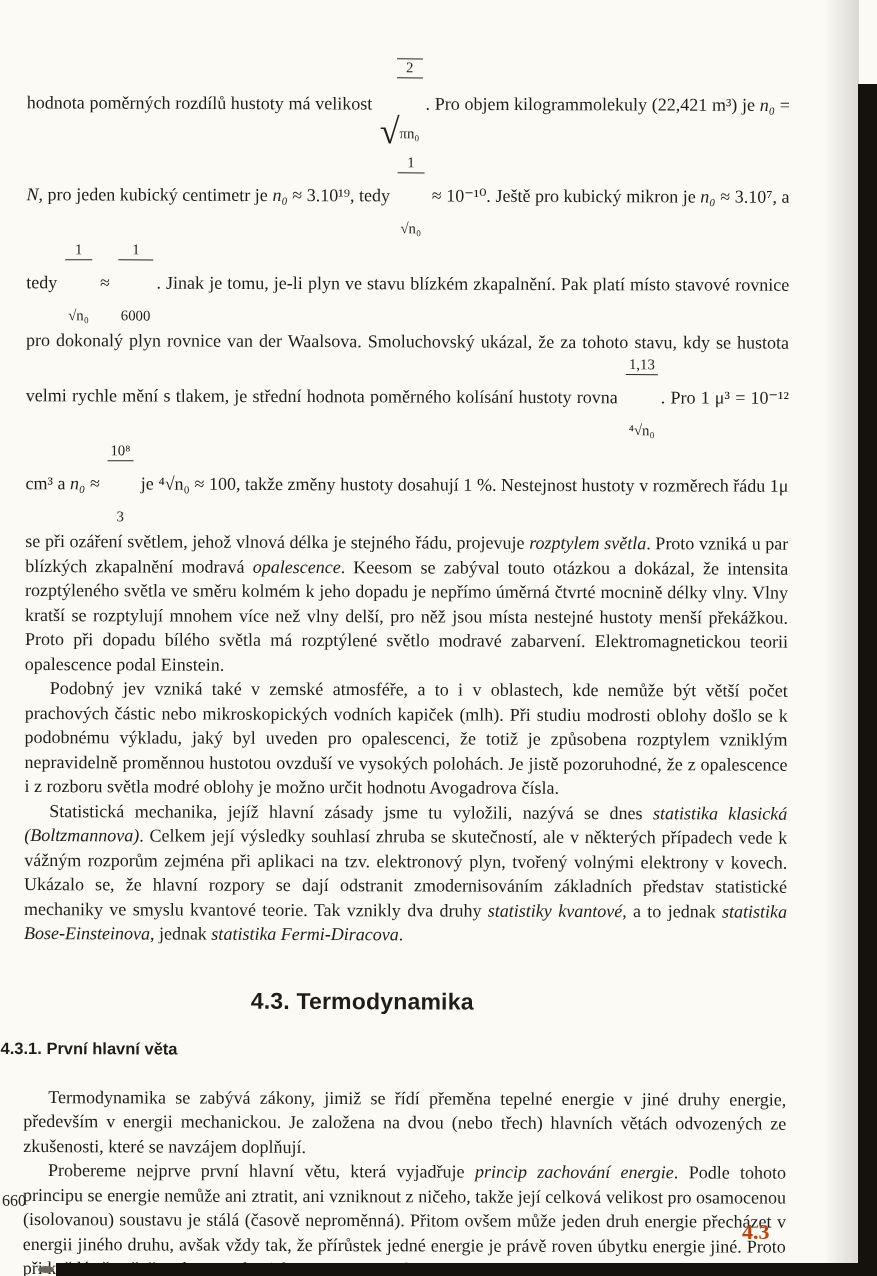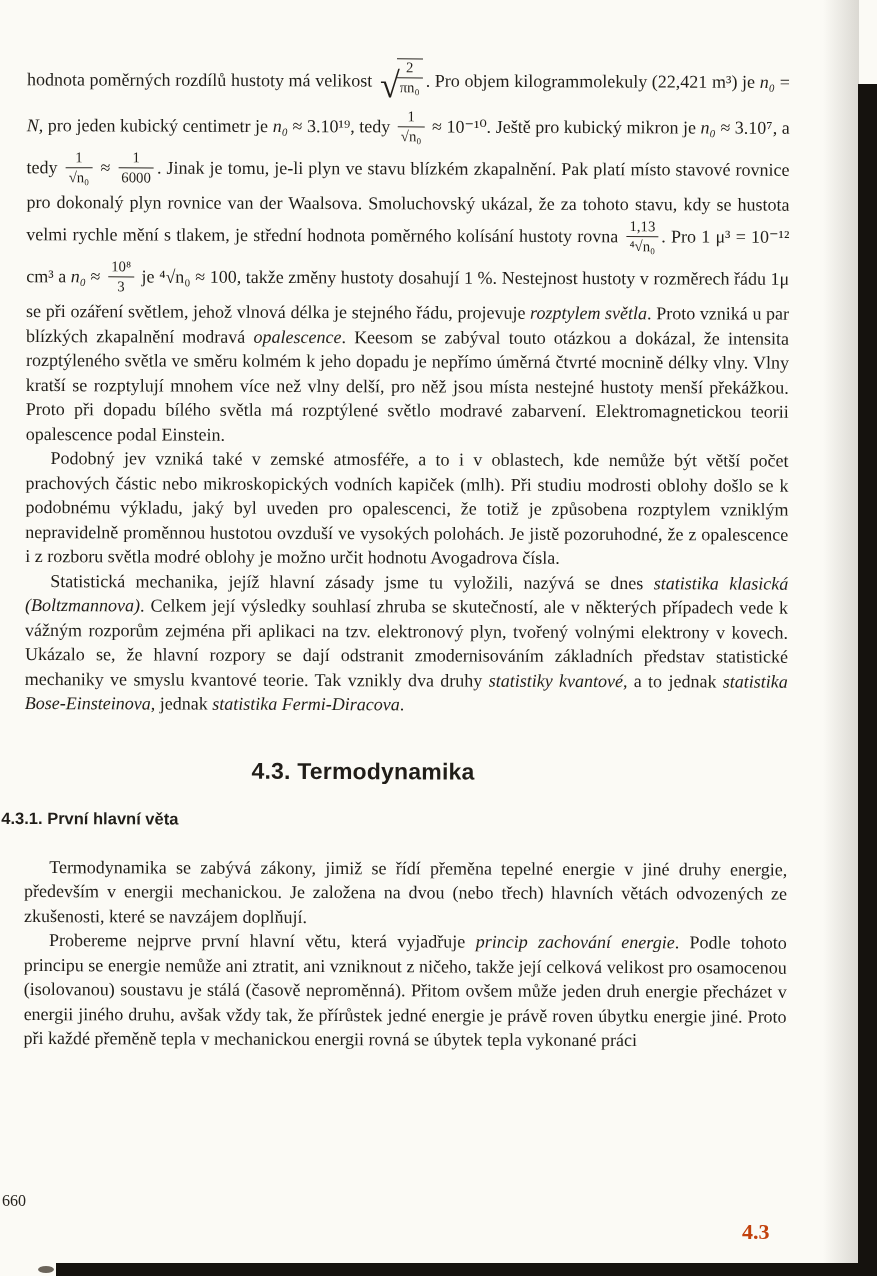--- a/index.html
+++ b/index.html
@@ -18,21 +18,21 @@
     transform: rotate(0.2deg); transform-origin: top left;
   }
   p.para { margin: 0; }
   p.para.indent { text-indent: 25px; }
   .it { font-style: italic; }
 
   
   .mfrac { display: inline-block; vertical-align: middle; margin: 1px 3px 2px; }
   .stack { display: inline-block; text-align: center; font-size: 0.82em; line-height: 1.12; }
   .stack .num { display: block; border-bottom: 1.4px solid #2a2722; padding: 0 3px 1px; }
-  .stack .den { display: block; padding: 1px 3px 0; }
+  .stack .den { display: block; padding: 1px 3px 0; margin-top: 46px; }
   .msqrt { white-space: nowrap; }
   .msqrt .radical {
     display: inline-block; font-size: 2em; line-height: 1;
     vertical-align: middle; margin-right: -3px; transform: translateY(-2px);
   }
   .msqrt .stack { border-top: 1.6px solid #2a2722; }
 
   .section-heading {
     font-family: "Liberation Sans", "DejaVu Sans", sans-serif;
     font-size: 23px; font-weight: bold; text-align: center;

